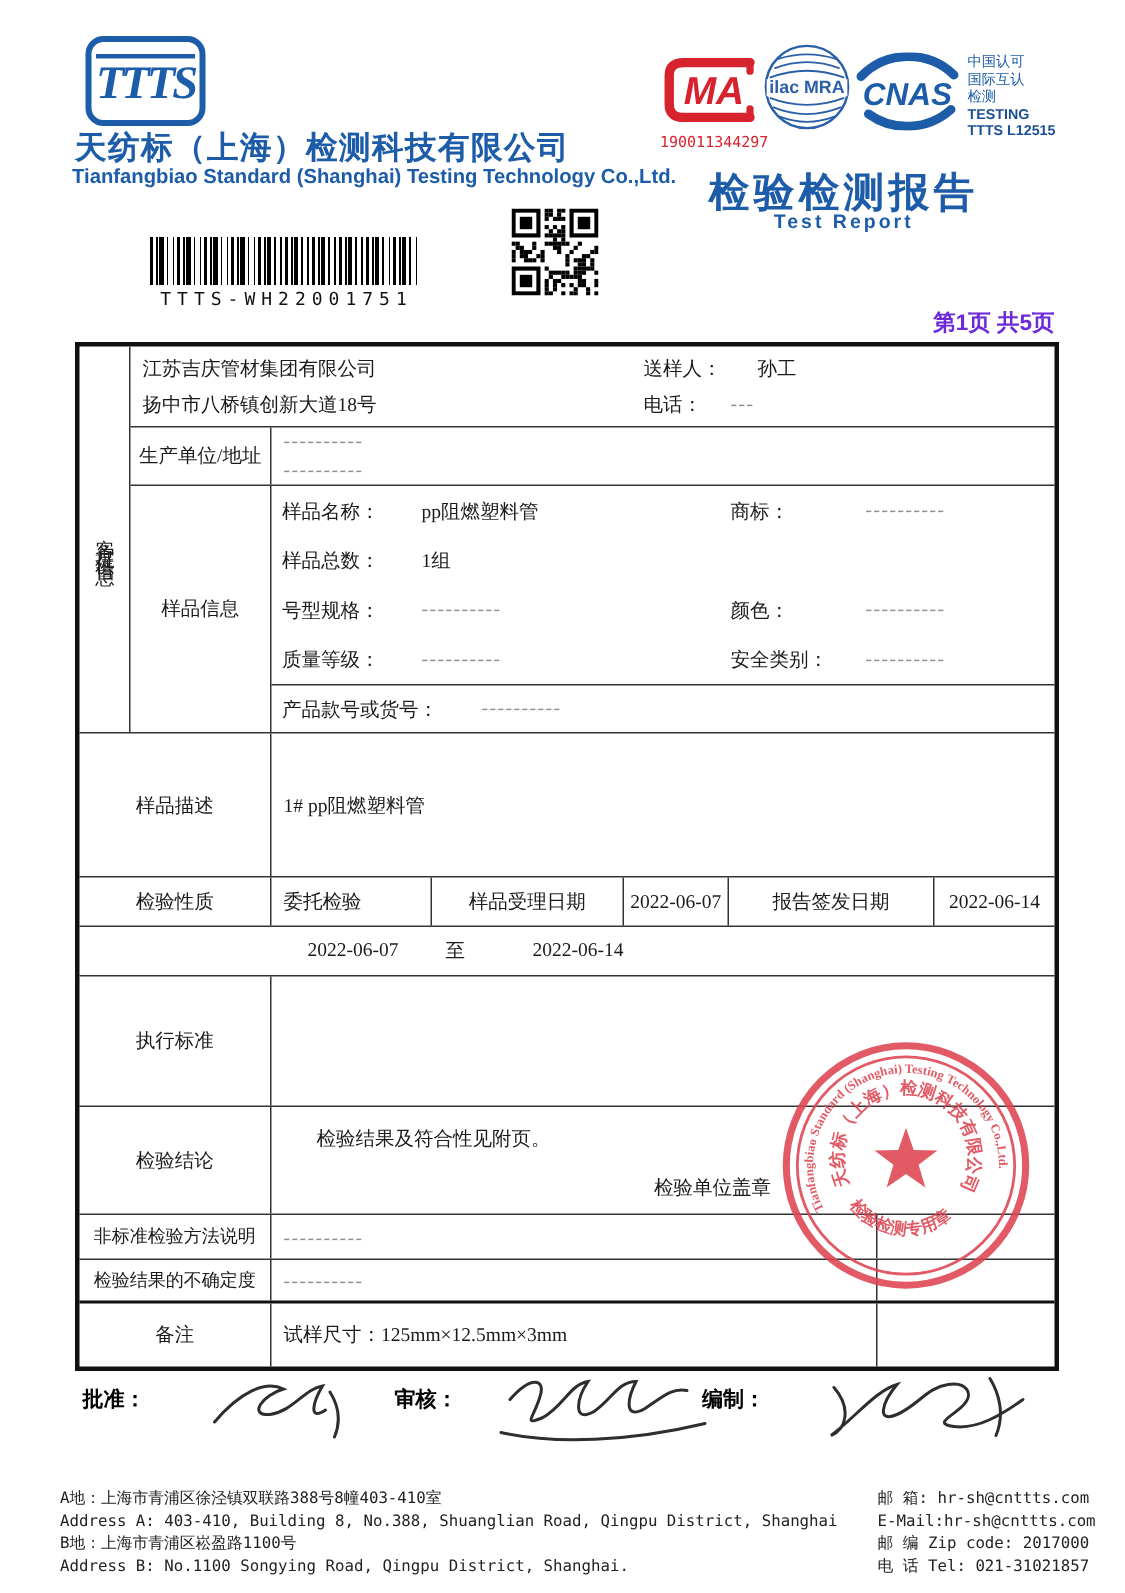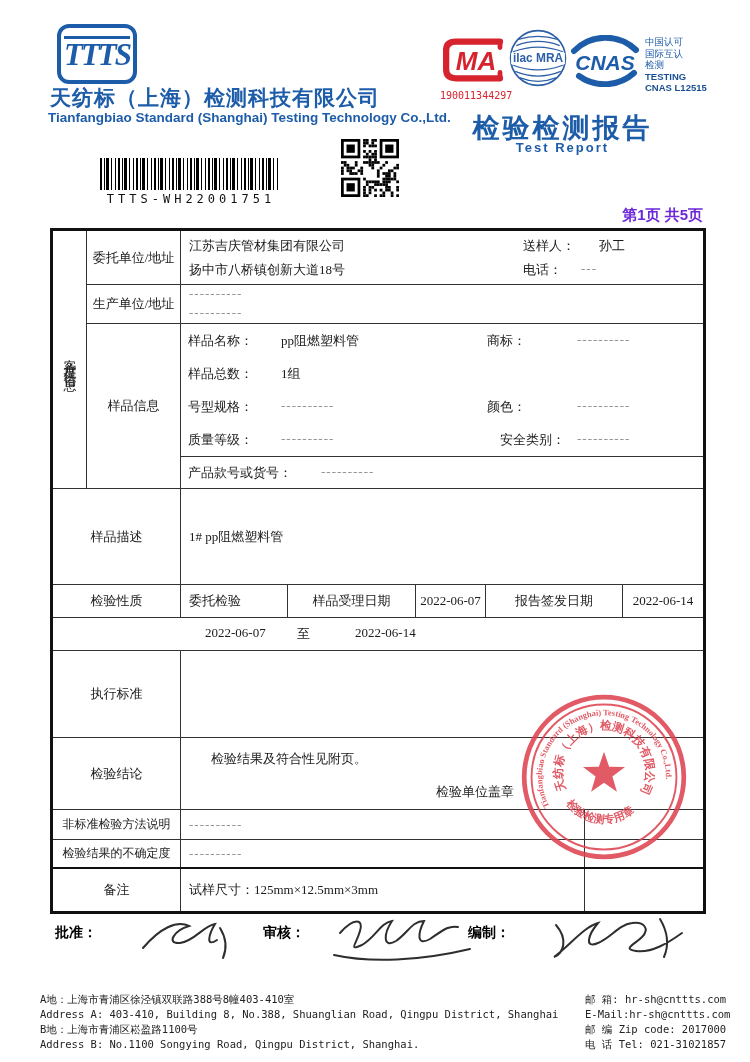--- a/index.html
+++ b/index.html
@@ -123,21 +123,21 @@
       <path d="M6,16 A44,44 0 0,1 68,15" stroke="#1d5ca8" stroke-width="6" fill="none" stroke-linecap="round"></path>
       <path d="M11,41 A44,44 0 0,0 66,38" stroke="#1d5ca8" stroke-width="6" fill="none" stroke-linecap="round"></path>
       <text x="37" y="35" text-anchor="middle" font-family="Liberation Sans,sans-serif" font-weight="bold" font-style="italic" font-size="21" fill="#1d5ca8">CNAS</text>
     </svg>
   </div>
   <div class="abs cnas-side">
     <div>中国认可</div>
     <div>国际互认</div>
     <div>检测</div>
     <div class="b">TESTING</div>
-    <div class="b">CNAS L12515</div>
+    <div class="b">TTTS L12515</div>
   </div>
 
   <div class="abs report-sub">Test Report</div>
   <div class="abs report-title">检验检测报告</div>
 
   <div class="abs barcode"></div>
   <div class="abs barcode-text">TTTS-WH22001751</div>
   <svg class="abs qr" id="qr" width="58" height="58" viewBox="0 0 58 58">
       <rect x="0" y="0" width="58" height="58" fill="#fff"></rect>
       <rect x="0" y="22.095238095238095" width="2.761904761904762" height="2.761904761904762" fill="#000"></rect>
@@ -270,21 +270,20 @@
 
   <div class="abs page-indicator">第1页 共5页</div>
 
   <div class="rtable">
 
     <div class="upper">
       <div class="side-label">客户提供信息</div>
       <div class="upper-rows">
 
         <div class="trow first h53">
-          <div class="lbl w94">委托单位/地址</div>
           <div class="cell">
             <span class="abs" style="left:8px;top:6px">江苏吉庆管材集团有限公司</span>
             <span class="abs" style="left:8px;top:30px">扬中市八桥镇创新大道18号</span>
             <span class="abs" style="left:342px;top:6px">送样人：</span>
             <span class="abs" style="left:418px;top:6px">孙工</span>
             <span class="abs" style="left:342px;top:30px">电话：</span>
             <span class="abs dashes" style="left:400px;top:30px">---</span>
           </div>
         </div>
 
@@ -312,21 +311,21 @@
               </div>
               <div class="fline">
                 <span class="abs" style="left:7px">号型规格：</span>
                 <span class="abs dashes" style="left:100px">----------</span>
                 <span class="abs" style="left:306px">颜色：</span>
                 <span class="abs dashes" style="left:396px">----------</span>
               </div>
               <div class="fline">
                 <span class="abs" style="left:7px">质量等级：</span>
                 <span class="abs dashes" style="left:100px">----------</span>
-                <span class="abs" style="left:319px">安全类别：</span>
+                <span class="abs" style="left:306px">安全类别：</span>
                 <span class="abs dashes" style="left:396px">----------</span>
               </div>
             </div>
             <div class="subrow">
               <span class="abs" style="left:7px;top:7px">产品款号或货号：</span>
               <span class="abs dashes" style="left:140px;top:7px">----------</span>
             </div>
           </div>
         </div>
 

